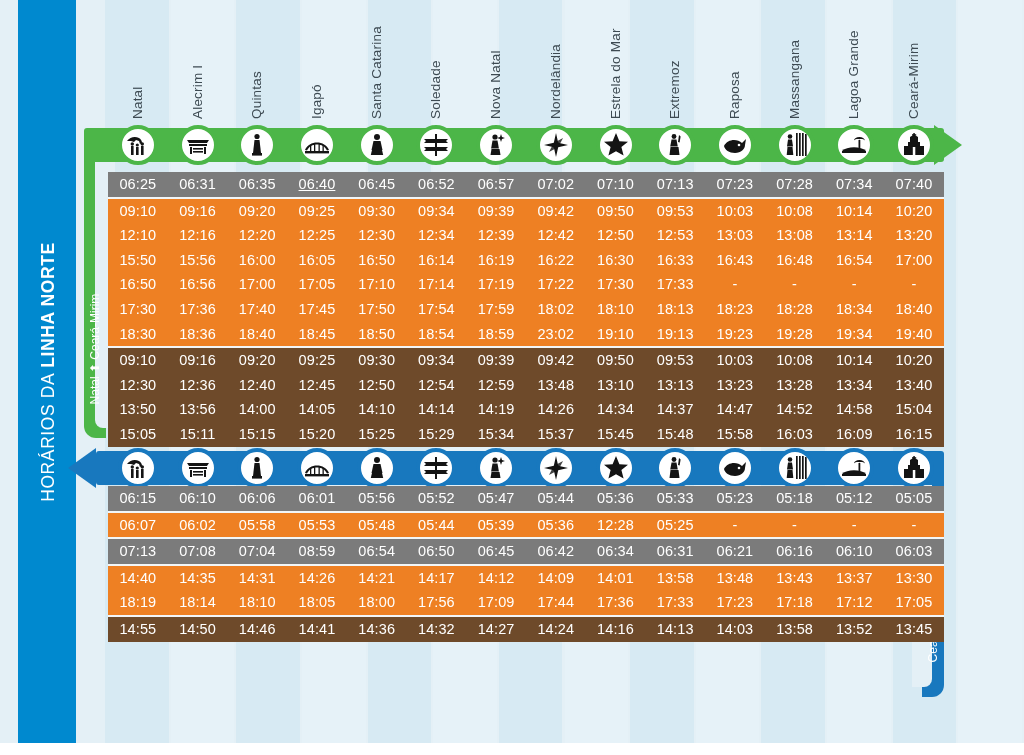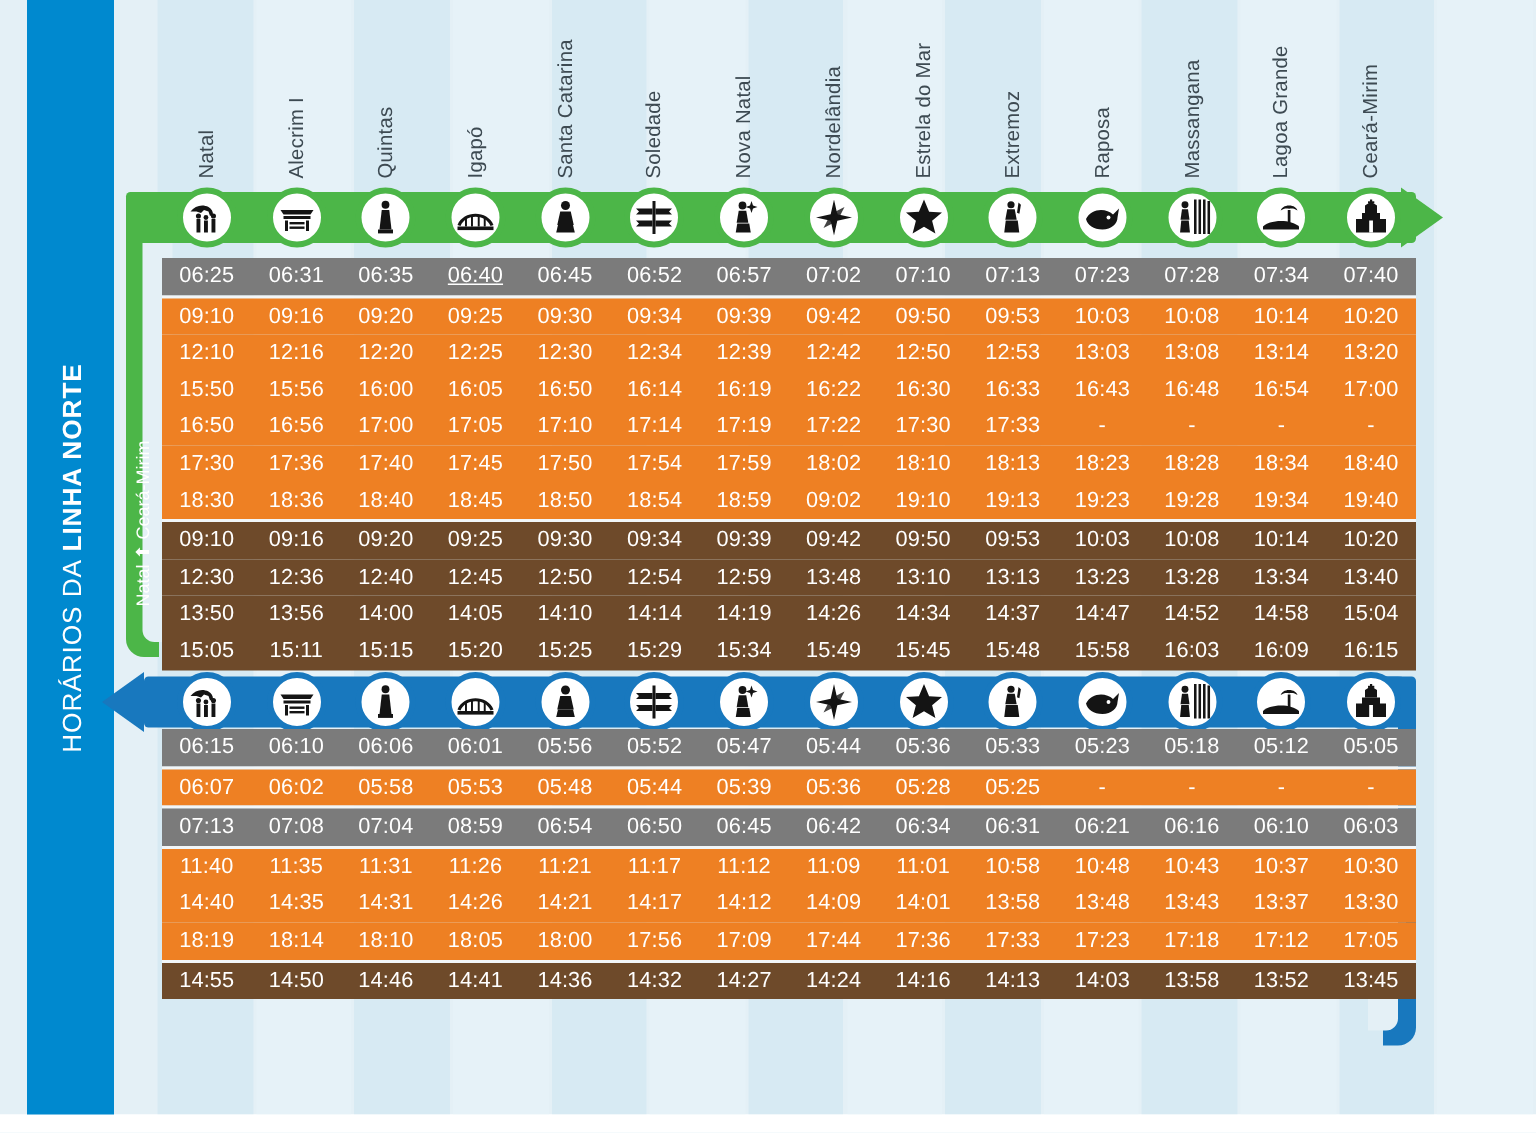--- a/index.html
+++ b/index.html
@@ -446,21 +446,21 @@
         <div class="tt-cell" style="width: 59.7143px;">18:40</div>
       </div>
       <div class="tt-row row-orange">
         <div class="tt-cell" style="width: 59.7143px;">18:30</div>
         <div class="tt-cell" style="width: 59.7143px;">18:36</div>
         <div class="tt-cell" style="width: 59.7143px;">18:40</div>
         <div class="tt-cell" style="width: 59.7143px;">18:45</div>
         <div class="tt-cell" style="width: 59.7143px;">18:50</div>
         <div class="tt-cell" style="width: 59.7143px;">18:54</div>
         <div class="tt-cell" style="width: 59.7143px;">18:59</div>
-        <div class="tt-cell" style="width: 59.7143px;">09:02</div>
+        <div class="tt-cell" style="width: 59.7143px;">23:02</div>
         <div class="tt-cell" style="width: 59.7143px;">19:10</div>
         <div class="tt-cell" style="width: 59.7143px;">19:13</div>
         <div class="tt-cell" style="width: 59.7143px;">19:23</div>
         <div class="tt-cell" style="width: 59.7143px;">19:28</div>
         <div class="tt-cell" style="width: 59.7143px;">19:34</div>
         <div class="tt-cell" style="width: 59.7143px;">19:40</div>
       </div>
       <div class="row-sep"></div>
       <div class="tt-row row-brown">
         <div class="tt-cell" style="width: 59.7143px;">09:10</div>
@@ -511,21 +511,21 @@
         <div class="tt-cell" style="width: 59.7143px;">15:04</div>
       </div>
       <div class="tt-row row-brown">
         <div class="tt-cell" style="width: 59.7143px;">15:05</div>
         <div class="tt-cell" style="width: 59.7143px;">15:11</div>
         <div class="tt-cell" style="width: 59.7143px;">15:15</div>
         <div class="tt-cell" style="width: 59.7143px;">15:20</div>
         <div class="tt-cell" style="width: 59.7143px;">15:25</div>
         <div class="tt-cell" style="width: 59.7143px;">15:29</div>
         <div class="tt-cell" style="width: 59.7143px;">15:34</div>
-        <div class="tt-cell" style="width: 59.7143px;">15:49</div>
+        <div class="tt-cell" style="width: 59.7143px;">15:37</div>
         <div class="tt-cell" style="width: 59.7143px;">15:45</div>
         <div class="tt-cell" style="width: 59.7143px;">15:48</div>
         <div class="tt-cell" style="width: 59.7143px;">15:58</div>
         <div class="tt-cell" style="width: 59.7143px;">16:03</div>
         <div class="tt-cell" style="width: 59.7143px;">16:09</div>
         <div class="tt-cell" style="width: 59.7143px;">16:15</div>
       </div>
     </div>
 
   <div class="track-blue-arm"></div>
@@ -703,21 +703,21 @@
       <div class="row-sep"></div>
       <div class="tt-row row-orange">
         <div class="tt-cell" style="width: 59.7143px;">06:07</div>
         <div class="tt-cell" style="width: 59.7143px;">06:02</div>
         <div class="tt-cell" style="width: 59.7143px;">05:58</div>
         <div class="tt-cell" style="width: 59.7143px;">05:53</div>
         <div class="tt-cell" style="width: 59.7143px;">05:48</div>
         <div class="tt-cell" style="width: 59.7143px;">05:44</div>
         <div class="tt-cell" style="width: 59.7143px;">05:39</div>
         <div class="tt-cell" style="width: 59.7143px;">05:36</div>
-        <div class="tt-cell" style="width: 59.7143px;">05:28</div>
+        <div class="tt-cell" style="width: 59.7143px;">12:28</div>
         <div class="tt-cell" style="width: 59.7143px;">05:25</div>
         <div class="tt-cell" style="width: 59.7143px;">-</div>
         <div class="tt-cell" style="width: 59.7143px;">-</div>
         <div class="tt-cell" style="width: 59.7143px;">-</div>
         <div class="tt-cell" style="width: 59.7143px;">-</div>
       </div>
       <div class="row-sep"></div>
       <div class="tt-row row-gray">
         <div class="tt-cell" style="width: 59.7143px;">07:13</div>
         <div class="tt-cell" style="width: 59.7143px;">07:08</div>
@@ -729,36 +729,20 @@
         <div class="tt-cell" style="width: 59.7143px;">06:42</div>
         <div class="tt-cell" style="width: 59.7143px;">06:34</div>
         <div class="tt-cell" style="width: 59.7143px;">06:31</div>
         <div class="tt-cell" style="width: 59.7143px;">06:21</div>
         <div class="tt-cell" style="width: 59.7143px;">06:16</div>
         <div class="tt-cell" style="width: 59.7143px;">06:10</div>
         <div class="tt-cell" style="width: 59.7143px;">06:03</div>
       </div>
       <div class="row-sep"></div>
       <div class="tt-row row-orange">
-        <div class="tt-cell" style="width: 59.7143px;">11:40</div>
-        <div class="tt-cell" style="width: 59.7143px;">11:35</div>
-        <div class="tt-cell" style="width: 59.7143px;">11:31</div>
-        <div class="tt-cell" style="width: 59.7143px;">11:26</div>
-        <div class="tt-cell" style="width: 59.7143px;">11:21</div>
-        <div class="tt-cell" style="width: 59.7143px;">11:17</div>
-        <div class="tt-cell" style="width: 59.7143px;">11:12</div>
-        <div class="tt-cell" style="width: 59.7143px;">11:09</div>
-        <div class="tt-cell" style="width: 59.7143px;">11:01</div>
-        <div class="tt-cell" style="width: 59.7143px;">10:58</div>
-        <div class="tt-cell" style="width: 59.7143px;">10:48</div>
-        <div class="tt-cell" style="width: 59.7143px;">10:43</div>
-        <div class="tt-cell" style="width: 59.7143px;">10:37</div>
-        <div class="tt-cell" style="width: 59.7143px;">10:30</div>
-      </div>
-      <div class="tt-row row-orange">
         <div class="tt-cell" style="width: 59.7143px; text-align: center;">14:40</div>
         <div class="tt-cell" style="width: 59.7143px;">14:35</div>
         <div class="tt-cell" style="width: 59.7143px;">14:31</div>
         <div class="tt-cell" style="width: 59.7143px;">14:26</div>
         <div class="tt-cell" style="width: 59.7143px;">14:21</div>
         <div class="tt-cell" style="width: 59.7143px;">14:17</div>
         <div class="tt-cell" style="width: 59.7143px;">14:12</div>
         <div class="tt-cell" style="width: 59.7143px;">14:09</div>
         <div class="tt-cell" style="width: 59.7143px;">14:01</div>
         <div class="tt-cell" style="width: 59.7143px;">13:58</div>

